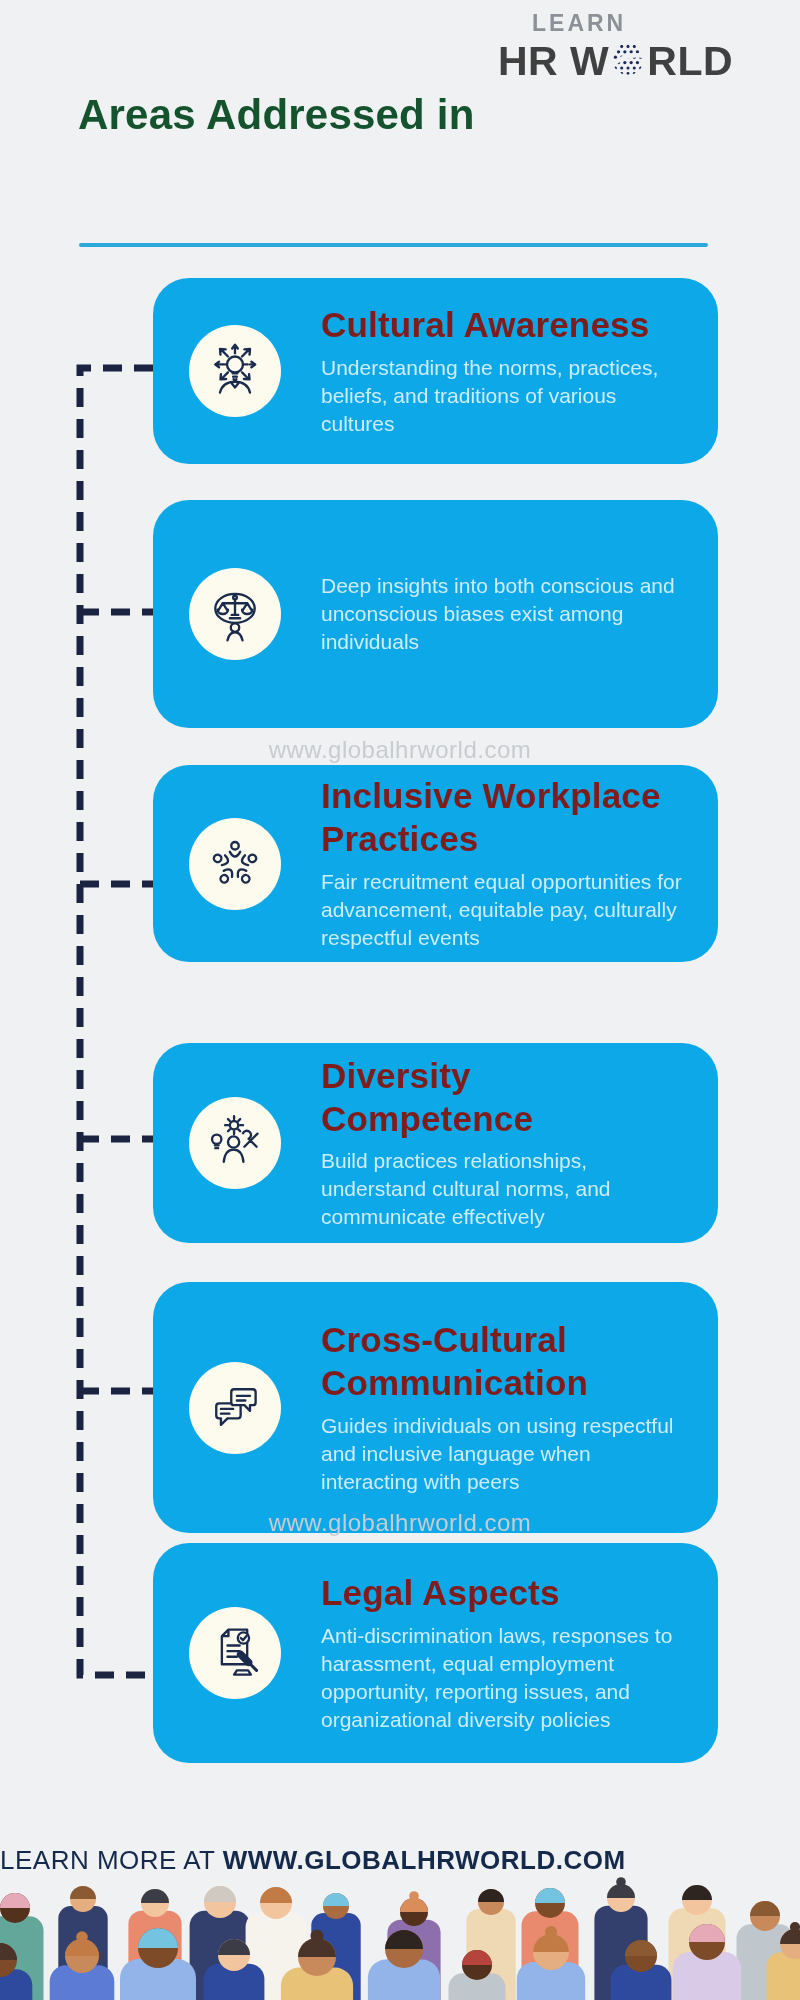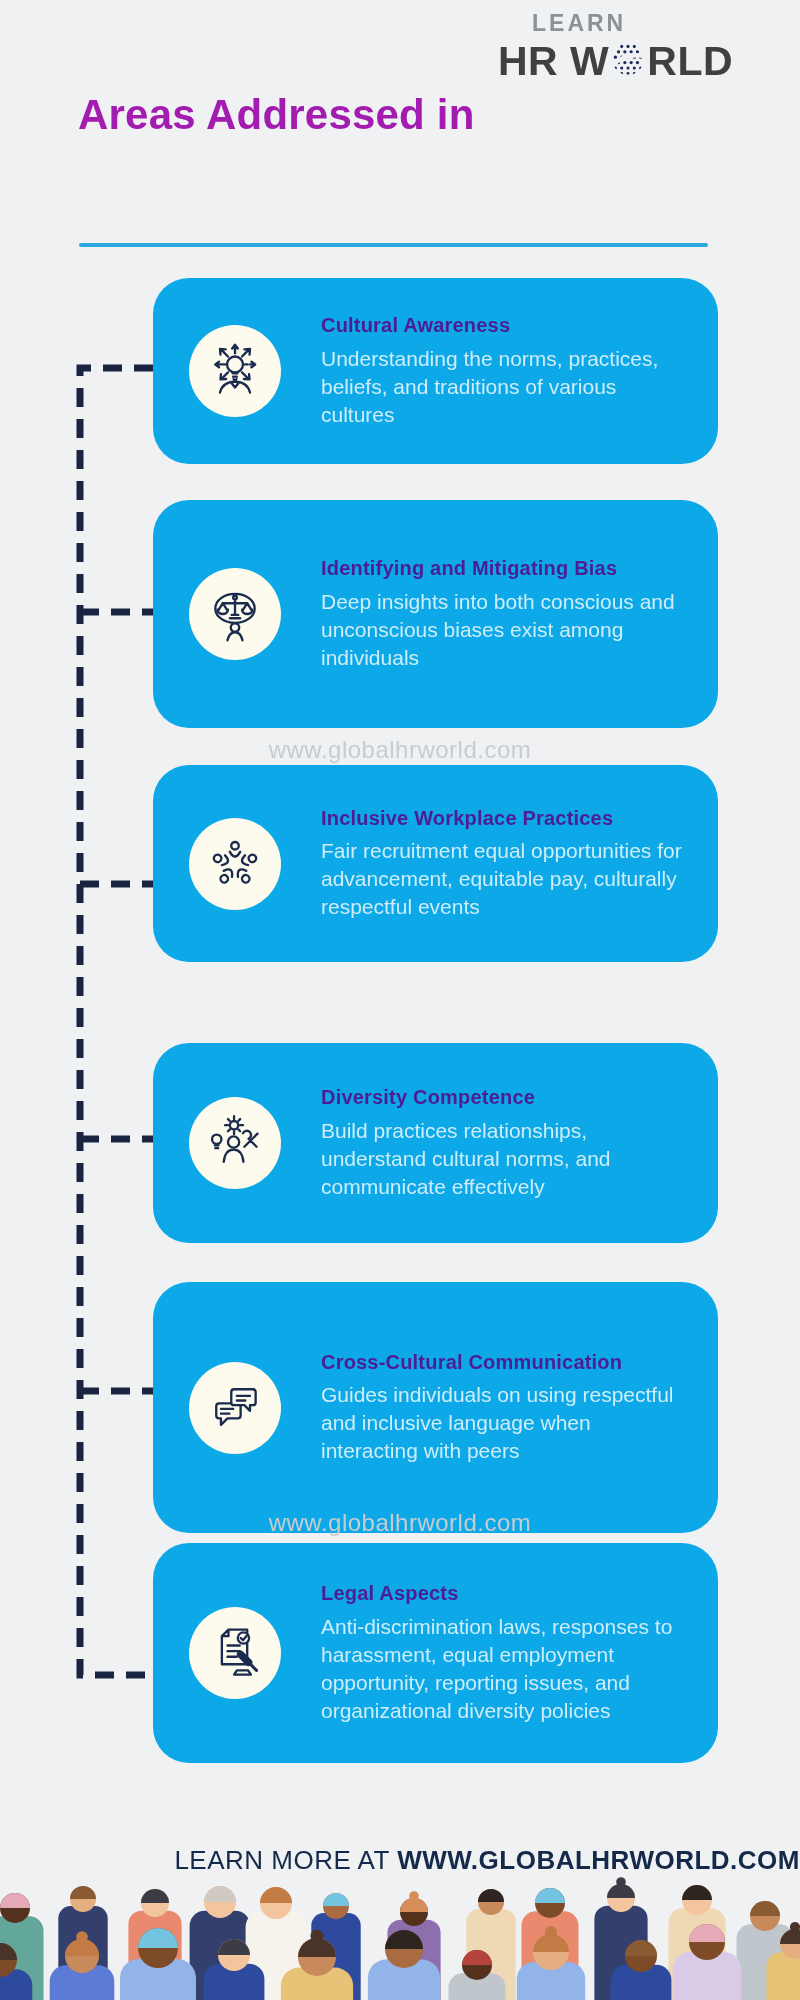--- a/index.html
+++ b/index.html
@@ -6,34 +6,34 @@
   body{
     width:800px;height:2000px;position:relative;overflow:hidden;
     background:#EFF1F2;font-family:"Liberation Sans",sans-serif;
   }
   
   .logo{position:absolute;left:498px;top:10px;z-index:3}
   .logo-global{font-size:23px;font-weight:700;letter-spacing:3px;color:#8B9196;margin-left:34px}
   .logo-main{display:flex;align-items:center;font-size:41px;font-weight:800;color:#404040;letter-spacing:.5px;margin-top:1px;line-height:1}
   .globe{margin:3px 1px 0}
   
-  .page-title{position:absolute;left:78px;top:84px;font-size:42px;font-weight:700;color:#a21caf;line-height:1.47;z-index:3;letter-spacing:.2px}
+  .page-title{position:absolute;left:78px;top:84px;font-size:42px;font-weight:700;color:#14532d;line-height:1.47;z-index:3;letter-spacing:.2px}
   .title-underline{position:absolute;left:79px;top:243px;width:629px;height:4px;background:#2CA8DC;border-radius:2px;z-index:3}
   
   .connector{position:absolute;left:0;top:0;z-index:1;pointer-events:none}
   
   .card{position:absolute;left:153px;width:565px;background:#0DA8E7;border-radius:36px;display:flex;align-items:center;z-index:2}
   .icon-circle{width:92px;height:92px;border-radius:50%;background:#FDFBEE;margin-left:36px;flex:0 0 auto;display:flex;align-items:center;justify-content:center}
   .card-text{margin:0 26px 0 40px}
-  .card-title{font-size:20px;font-weight:700;color:#4c1d95;margin:0 0 7px;line-height:1.22;letter-spacing:.2px}
+  .card-title{font-size:35px;font-weight:700;color:#7f1d1d;margin:0 0 7px;line-height:1.22;letter-spacing:.2px}
   .card-desc{font-size:21px;font-weight:400;color:#CDEDF9;margin:0;line-height:1.33}
   
   .watermark{position:absolute;left:0;width:800px;text-align:center;font-size:24px;color:#C8CCD0;letter-spacing:.5px;z-index:2}
   
-  .footer{position:absolute;left:0;top:1845px;width:800px;text-align:right;font-size:26px;color:#15294B;z-index:4;letter-spacing:.5px}
+  .footer{position:absolute;left:0;top:1845px;width:800px;text-align:left;font-size:26px;color:#15294B;z-index:4;letter-spacing:.5px}
   .footer .url{font-weight:800}
   
   #crowd{position:absolute;left:0;top:1870px;z-index:3}
   svg.icon{stroke:#1B2B4D;stroke-width:2.5;fill:none;stroke-linecap:round;stroke-linejoin:round}
 </style>
 </head>
 <body>
 
 <div class="logo">
   <div class="logo-global">LEARN</div>
@@ -117,21 +117,20 @@
       <circle cx="32" cy="14.5" r="2"></circle>
       <path d="M32 16.5 V33 M19 20.5 H45"></path>
       <path d="M19 20.5 L14.5 27.5 M19 20.5 L23.5 27.5 M13.5 27.5 a5.5 4.5 0 0 0 11 0"></path>
       <path d="M45 20.5 L40.5 27.5 M45 20.5 L49.5 27.5 M39.5 27.5 a5.5 4.5 0 0 0 11 0"></path>
       <path d="M28.5 33 h7 M26.5 36.5 h11"></path>
       <circle cx="32" cy="46.5" r="4.5"></circle>
       <path d="M24 60 c1.5 -6.5 4.5 -8.5 8 -8.5 c3.5 0 6.5 2 8 8.5"></path>
     </svg>
   </div>
   <div class="card-text">
-    <h3 class="card-title">Identifying and Mitigating Bias</h3>
     <p class="card-desc">Deep insights into both conscious and unconscious biases exist among individuals</p>
   </div>
 </div>
 
 <div class="card" style="top:765px;height:197px">
   <div class="icon-circle">
     <svg class="icon" width="60" height="60" viewBox="0 0 64 64">
       <g>
           <circle cx="32" cy="12.5" r="4"></circle>
           <path d="M26.5 19 Q32 29 37.5 19"></path>

